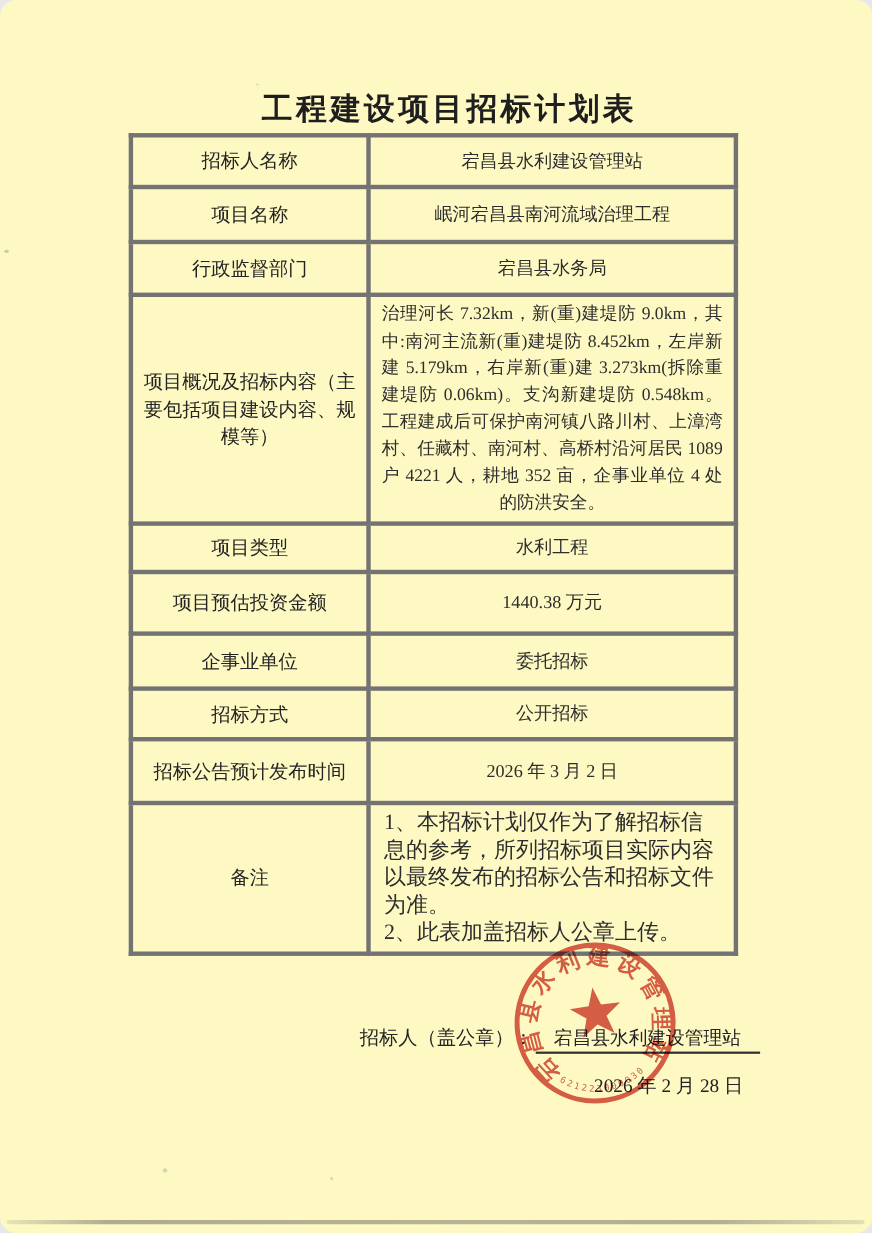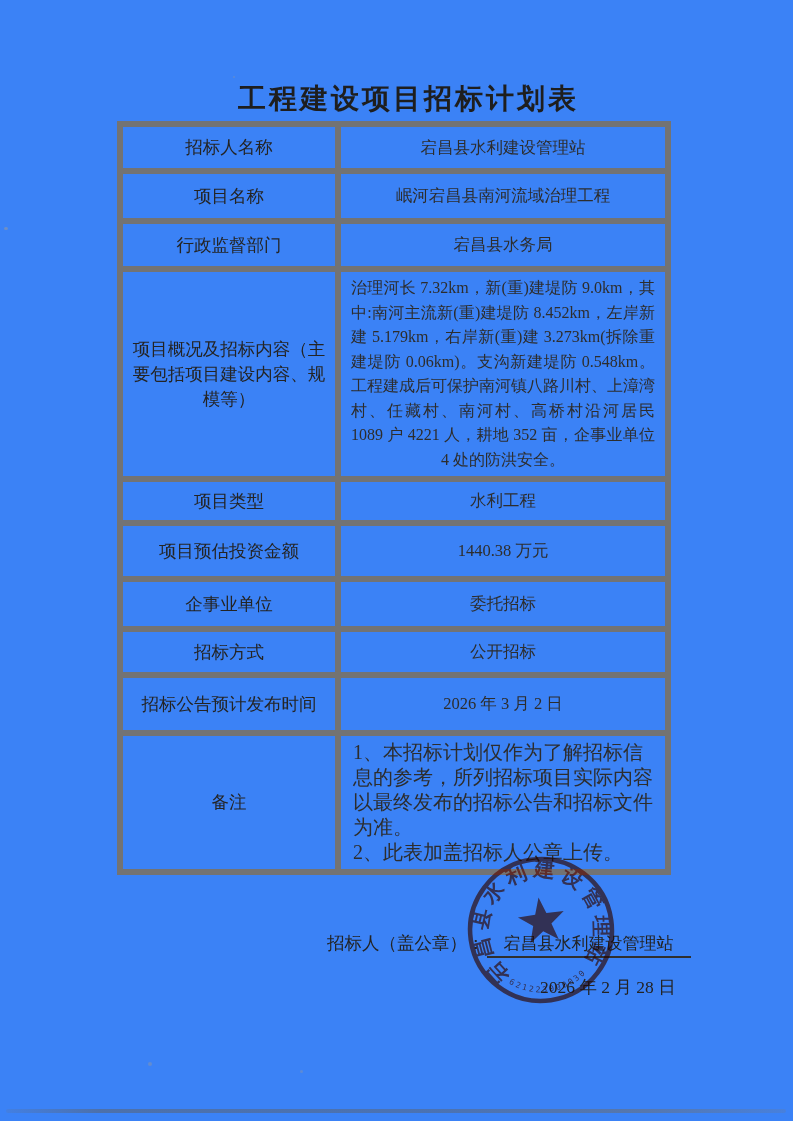--- a/index.html
+++ b/index.html
@@ -1,39 +1,40 @@
 <!DOCTYPE html>
 <html><head>
 <meta charset="utf-8">
 <style>
   html,body{margin:0;padding:0;background:#e8e8e8;}
   .page{
     position:relative;
     width:793px;height:1121px;
     margin:0 auto;
-    background:#3b82f6;
+    background:#fef9c3;
     overflow:hidden;
     font-family:"Liberation Serif","DejaVu Serif",serif;
     color:#2a2a2a;
+    border-radius:15px;
   }
   .doc-title{
     position:absolute;top:80px;left:0;right:0;
     margin:0;padding-left:24px;
     text-align:center;
     font-size:28px;font-weight:bold;letter-spacing:3px;
     color:#1e1e1e;
   }
   table.plan{
     position:absolute;left:117px;top:121px;
     width:554px;
     border-collapse:collapse;
     table-layout:fixed;
   }
   table.plan td{
-    border:6px solid #737373;
+    border:4px solid #737373;
     vertical-align:middle;
     padding:2px 8px;
   }
   td.lbl{
     width:196px;
     text-align:center;
     font-size:17.5px;
     line-height:25px;
     color:#242424;
   }

